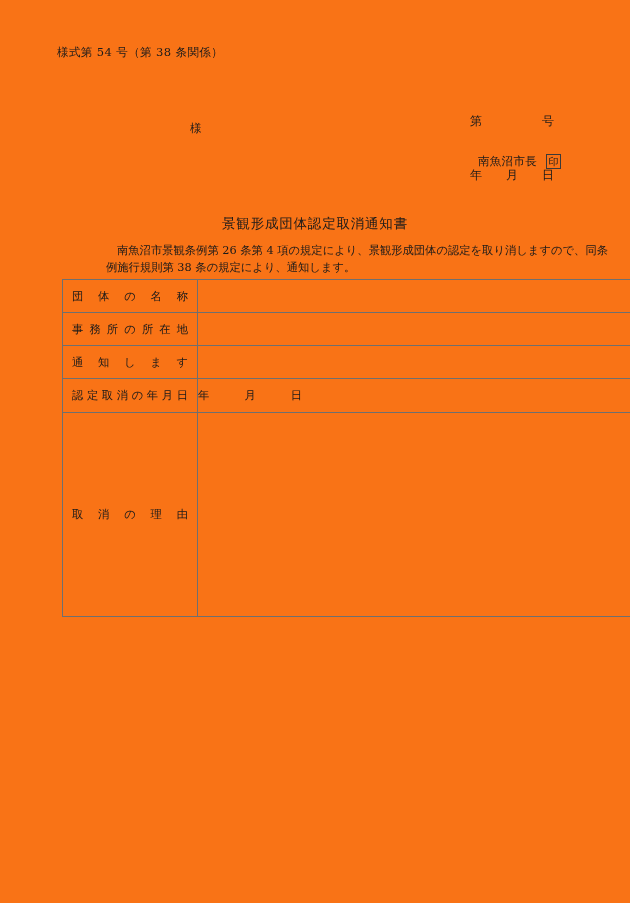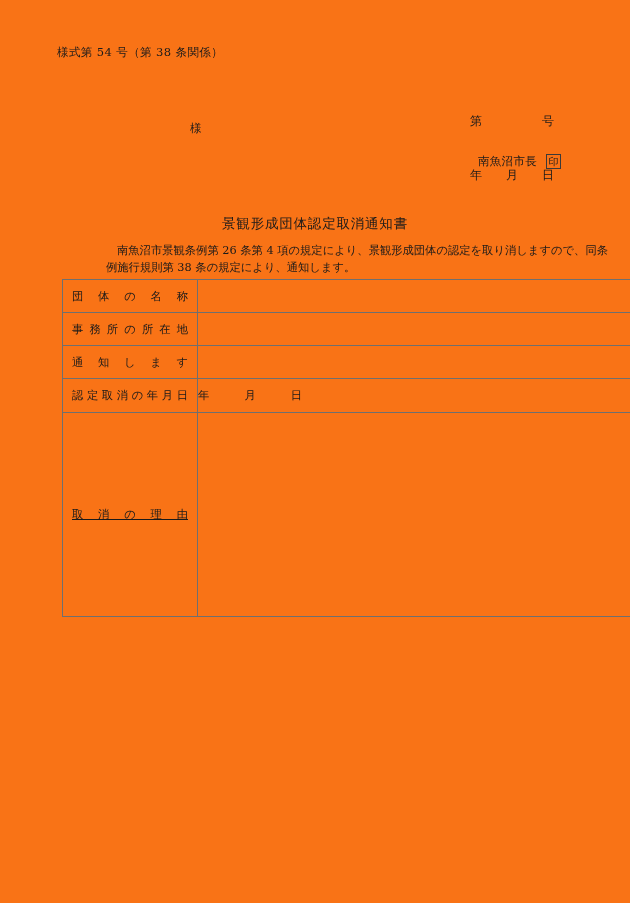--- a/index.html
+++ b/index.html
@@ -120,21 +120,21 @@
     text-align-last: justify;
     white-space: nowrap;
   }
   .val {
     vertical-align: middle;
     padding-left: 26px;
   }
   .r1 td, .r2 td, .r3 td { height: 32px; }
   .r4 td { height: 33px; }
   .r5 td { height: 203px; }
-  .r5 .lbl { vertical-align: middle; text-decoration: underline; }
+  .r5 .lbl { vertical-align: middle; }
   .date-line { white-space: pre; letter-spacing: 0.3px; }
 </style>
 </head>
 <body>
 
 <div id="page">
 
   <div class="form-no">様式第 54 号（第 38 条関係）</div>
 
   <div class="doc-meta">

